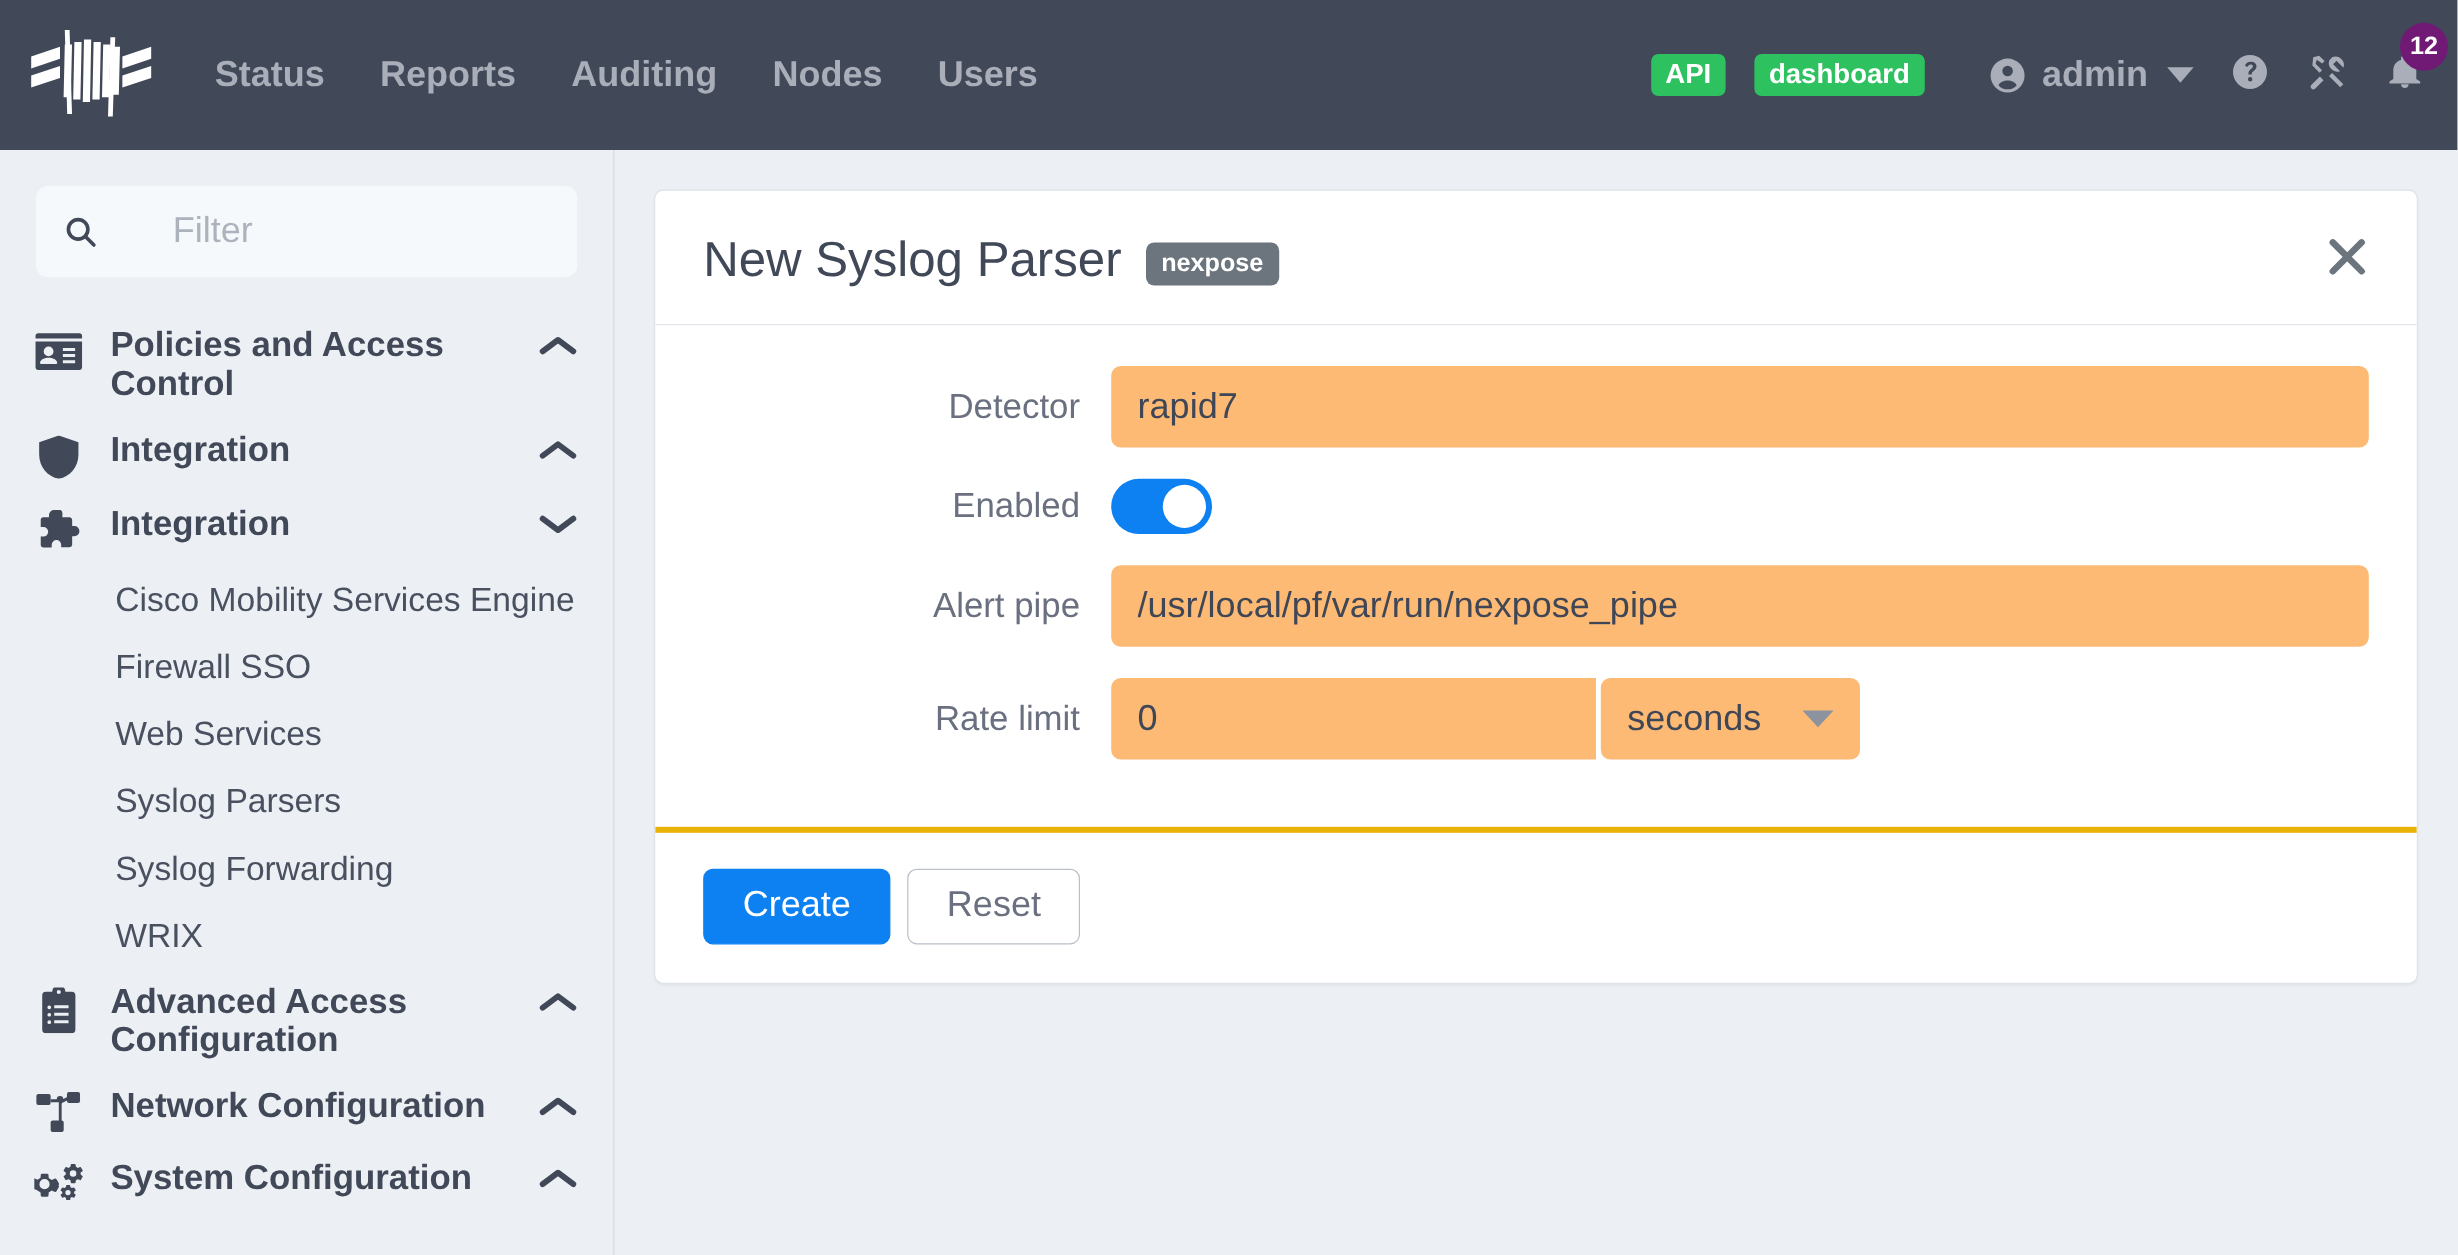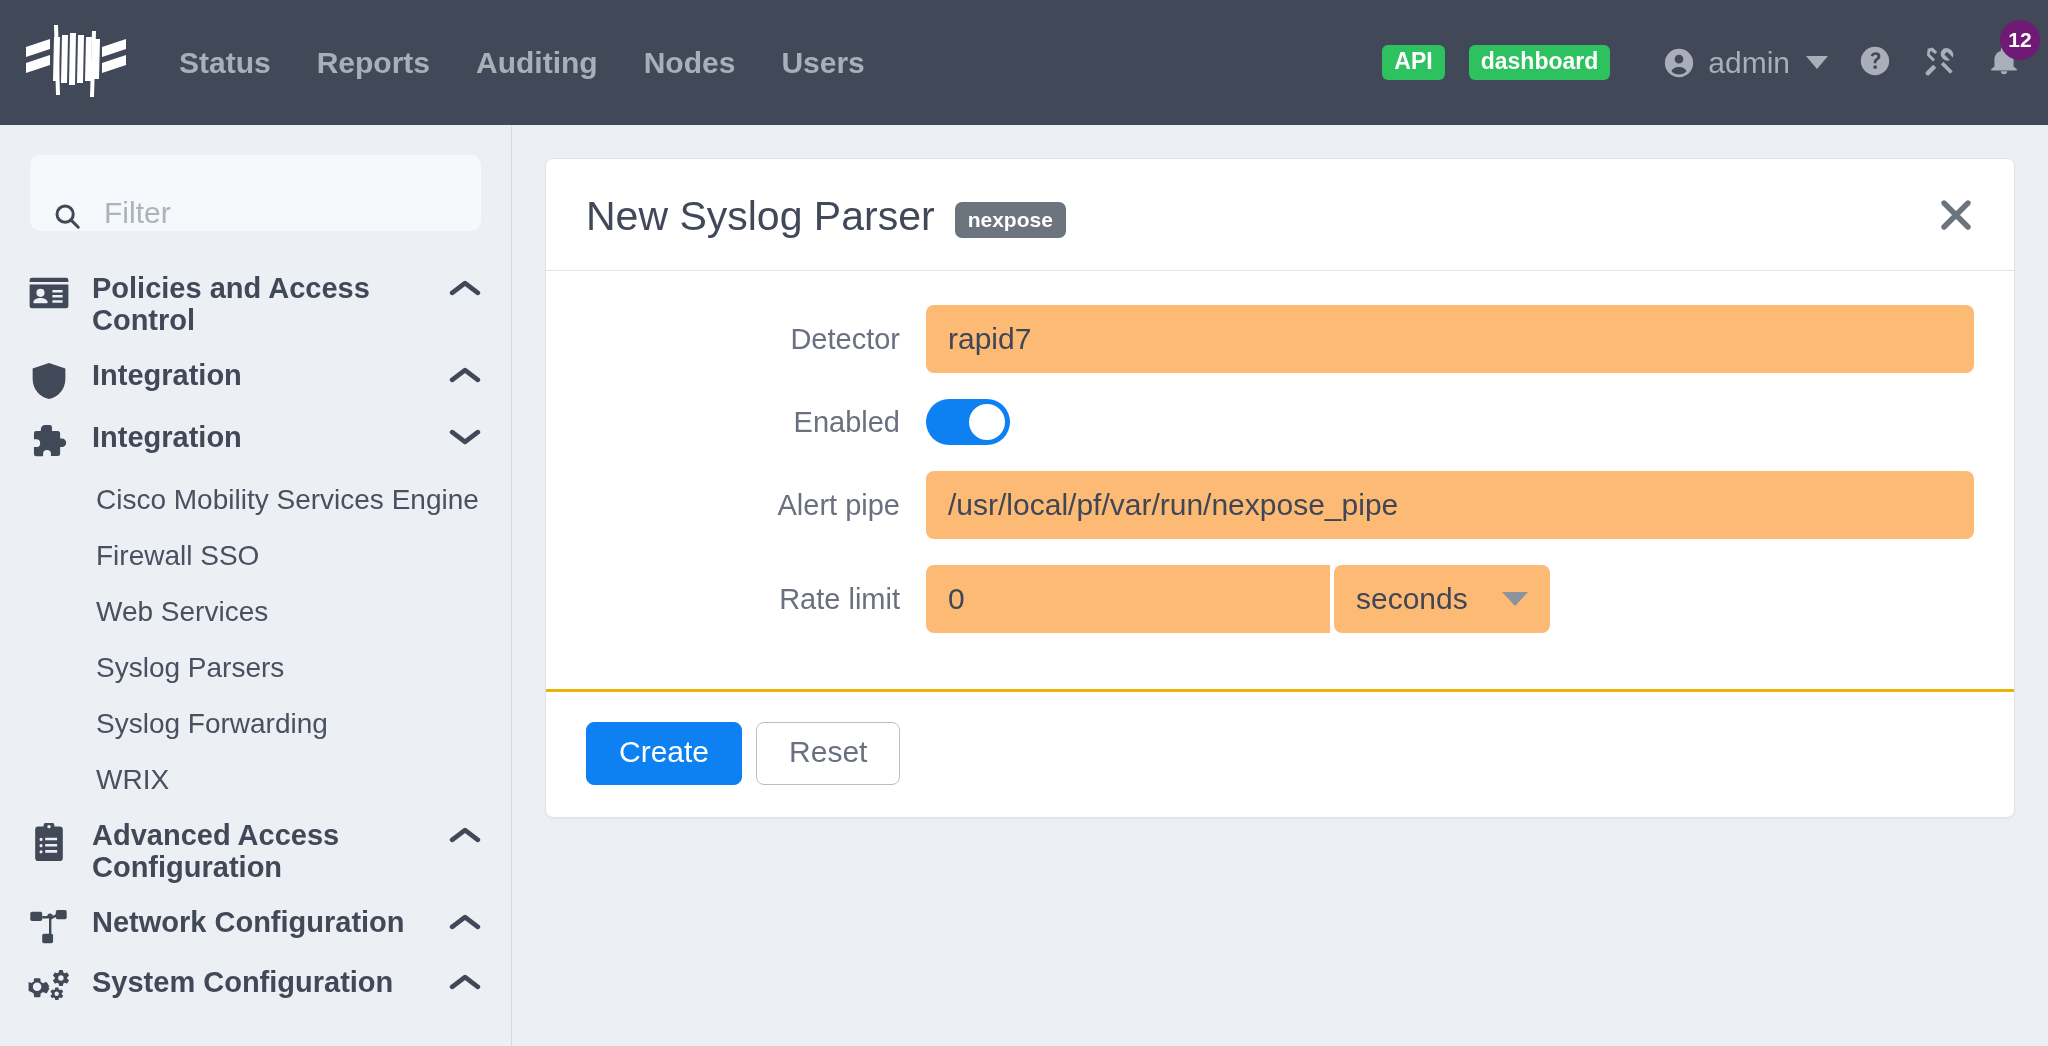--- a/index.html
+++ b/index.html
@@ -56,21 +56,21 @@
     font-weight: bold;
     border-radius: 6px;
     padding: 5px 12px 7px;
     margin-right: 24px;
     line-height: 1;
     cursor: pointer;
   }
   .user-menu {
     display: flex; align-items: center;
     color: #a9aeb9;
-    font-size: 30px; font-weight: normal;
+    font-size: 30px; font-weight: bold;
     margin-left: 28px;
     cursor: pointer;
     white-space: nowrap;
   }
   .user-menu .uicon { margin-right: 12px; display: flex; }
   .caret-down {
     width: 0; height: 0;
     border-left: 11px solid transparent;
     border-right: 11px solid transparent;
     border-top: 13px solid #a9aeb9;
@@ -103,22 +103,23 @@
     background: #eceff3;
     border-right: 1px solid #d6dae1;
     padding: 30px 0 0 0;
     overflow: hidden;
   }
   .filter-box {
     margin: 0 30px 30px 30px;
     background: #f6f9fb;
     border-radius: 10px;
     height: 76px;
-    display: flex; align-items: flex-end;
+    display: flex; align-items: center;
     padding: 0 22px;
+    gap: 40px;
   }
   .filter-box .sicon { margin-right: 20px; display: flex; }
   .filter-input {
     border: none; outline: none; background: transparent;
     font-family: "Liberation Sans", sans-serif;
     font-size: 30px;
     color: #3f4656;
     width: 100%;
   }
   .filter-input::placeholder { color: #adb3bd; }
@@ -261,21 +262,21 @@
   }
   .switch .knob {
     position: absolute;
     top: 5px; right: 5px;
     width: 36px; height: 36px;
     background: #ffffff;
     border-radius: 50%;
   }
 
   .card-footer {
-    border-top: 3px solid #eab308;
+    border-top: 5px solid #eab308;
     padding: 30px 40px 32px 40px;
     display: flex;
     gap: 14px;
   }
   .btn {
     font-family: "Liberation Sans", sans-serif;
     font-size: 30px;
     border-radius: 8px;
     padding: 14px 32px 17px;
     cursor: pointer;

